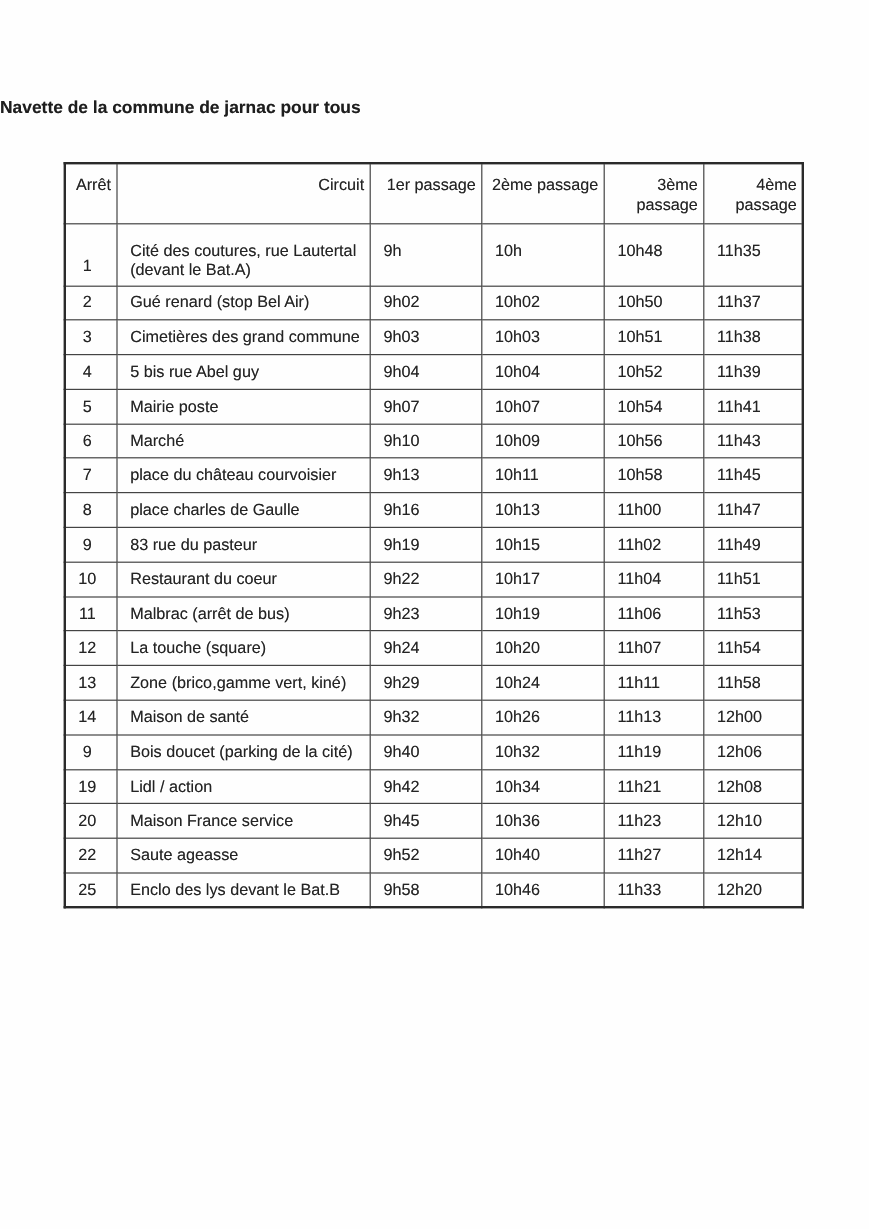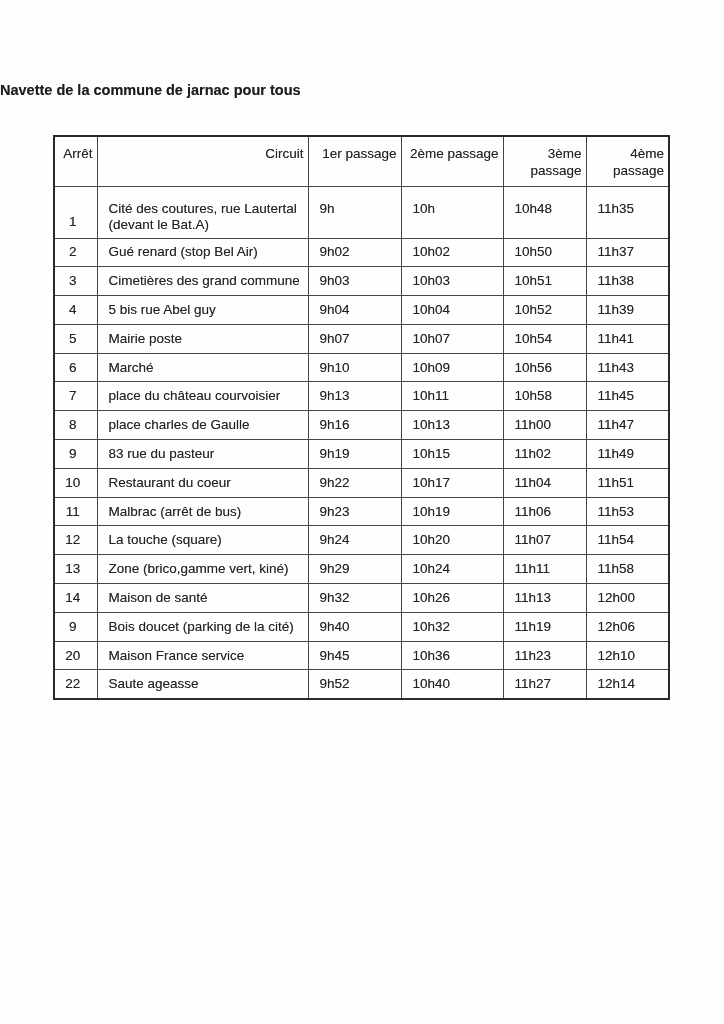--- a/index.html
+++ b/index.html
@@ -225,31 +225,47 @@
         </tr>
         <tr>
           <td class="col-arret">9</td>
           <td class="col-circuit">Bois doucet (parking de la cité)</td>
           <td class="col-p1">9h40</td>
           <td class="col-p2">10h32</td>
           <td class="col-p3">11h19</td>
           <td class="col-p4">12h06</td>
         </tr>
         <tr>
+          <td class="col-arret">19</td>
+          <td class="col-circuit">Lidl / action</td>
+          <td class="col-p1">9h42</td>
+          <td class="col-p2">10h34</td>
+          <td class="col-p3">11h21</td>
+          <td class="col-p4">12h08</td>
+        </tr>
+        <tr>
           <td class="col-arret">20</td>
           <td class="col-circuit">Maison France service</td>
           <td class="col-p1">9h45</td>
           <td class="col-p2">10h36</td>
           <td class="col-p3">11h23</td>
           <td class="col-p4">12h10</td>
         </tr>
         <tr>
           <td class="col-arret">22</td>
           <td class="col-circuit">Saute ageasse</td>
           <td class="col-p1">9h52</td>
           <td class="col-p2">10h40</td>
           <td class="col-p3">11h27</td>
           <td class="col-p4">12h14</td>
         </tr>
+        <tr>
+          <td class="col-arret">25</td>
+          <td class="col-circuit">Enclo des lys devant le Bat.B</td>
+          <td class="col-p1">9h58</td>
+          <td class="col-p2">10h46</td>
+          <td class="col-p3">11h33</td>
+          <td class="col-p4">12h20</td>
+        </tr>
       </tbody>
   </table>
 
 </div>
 
 </body></html>

